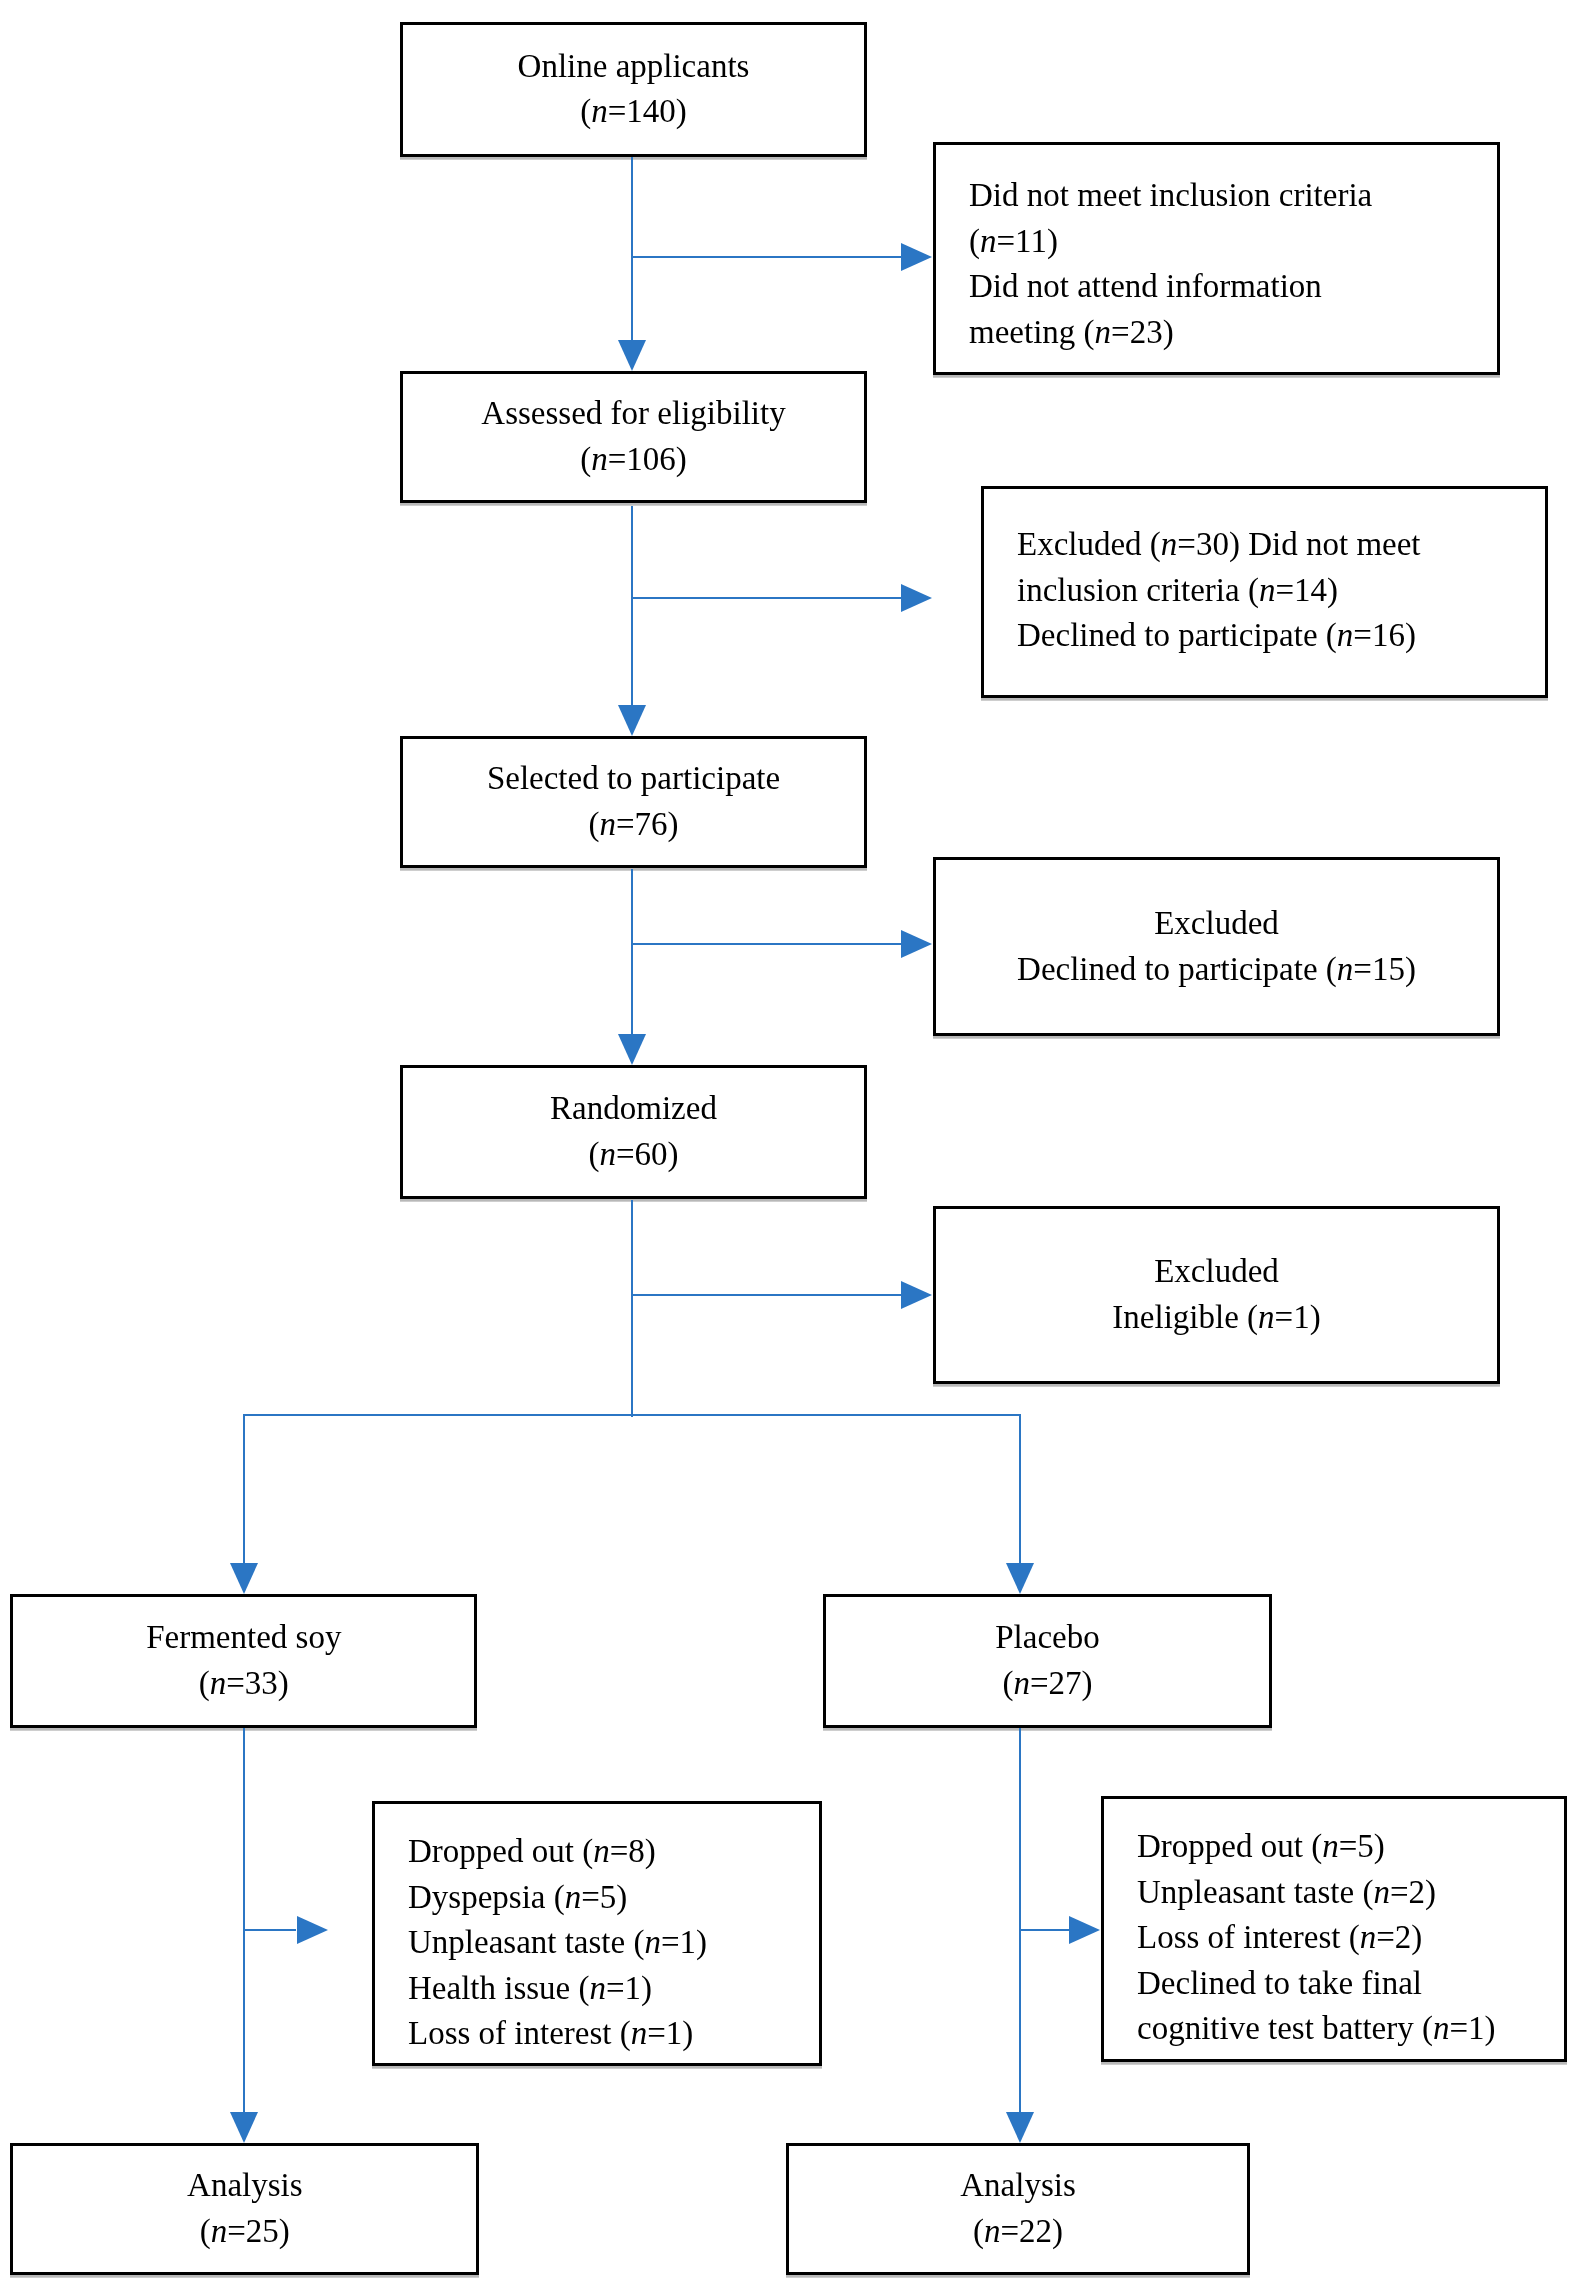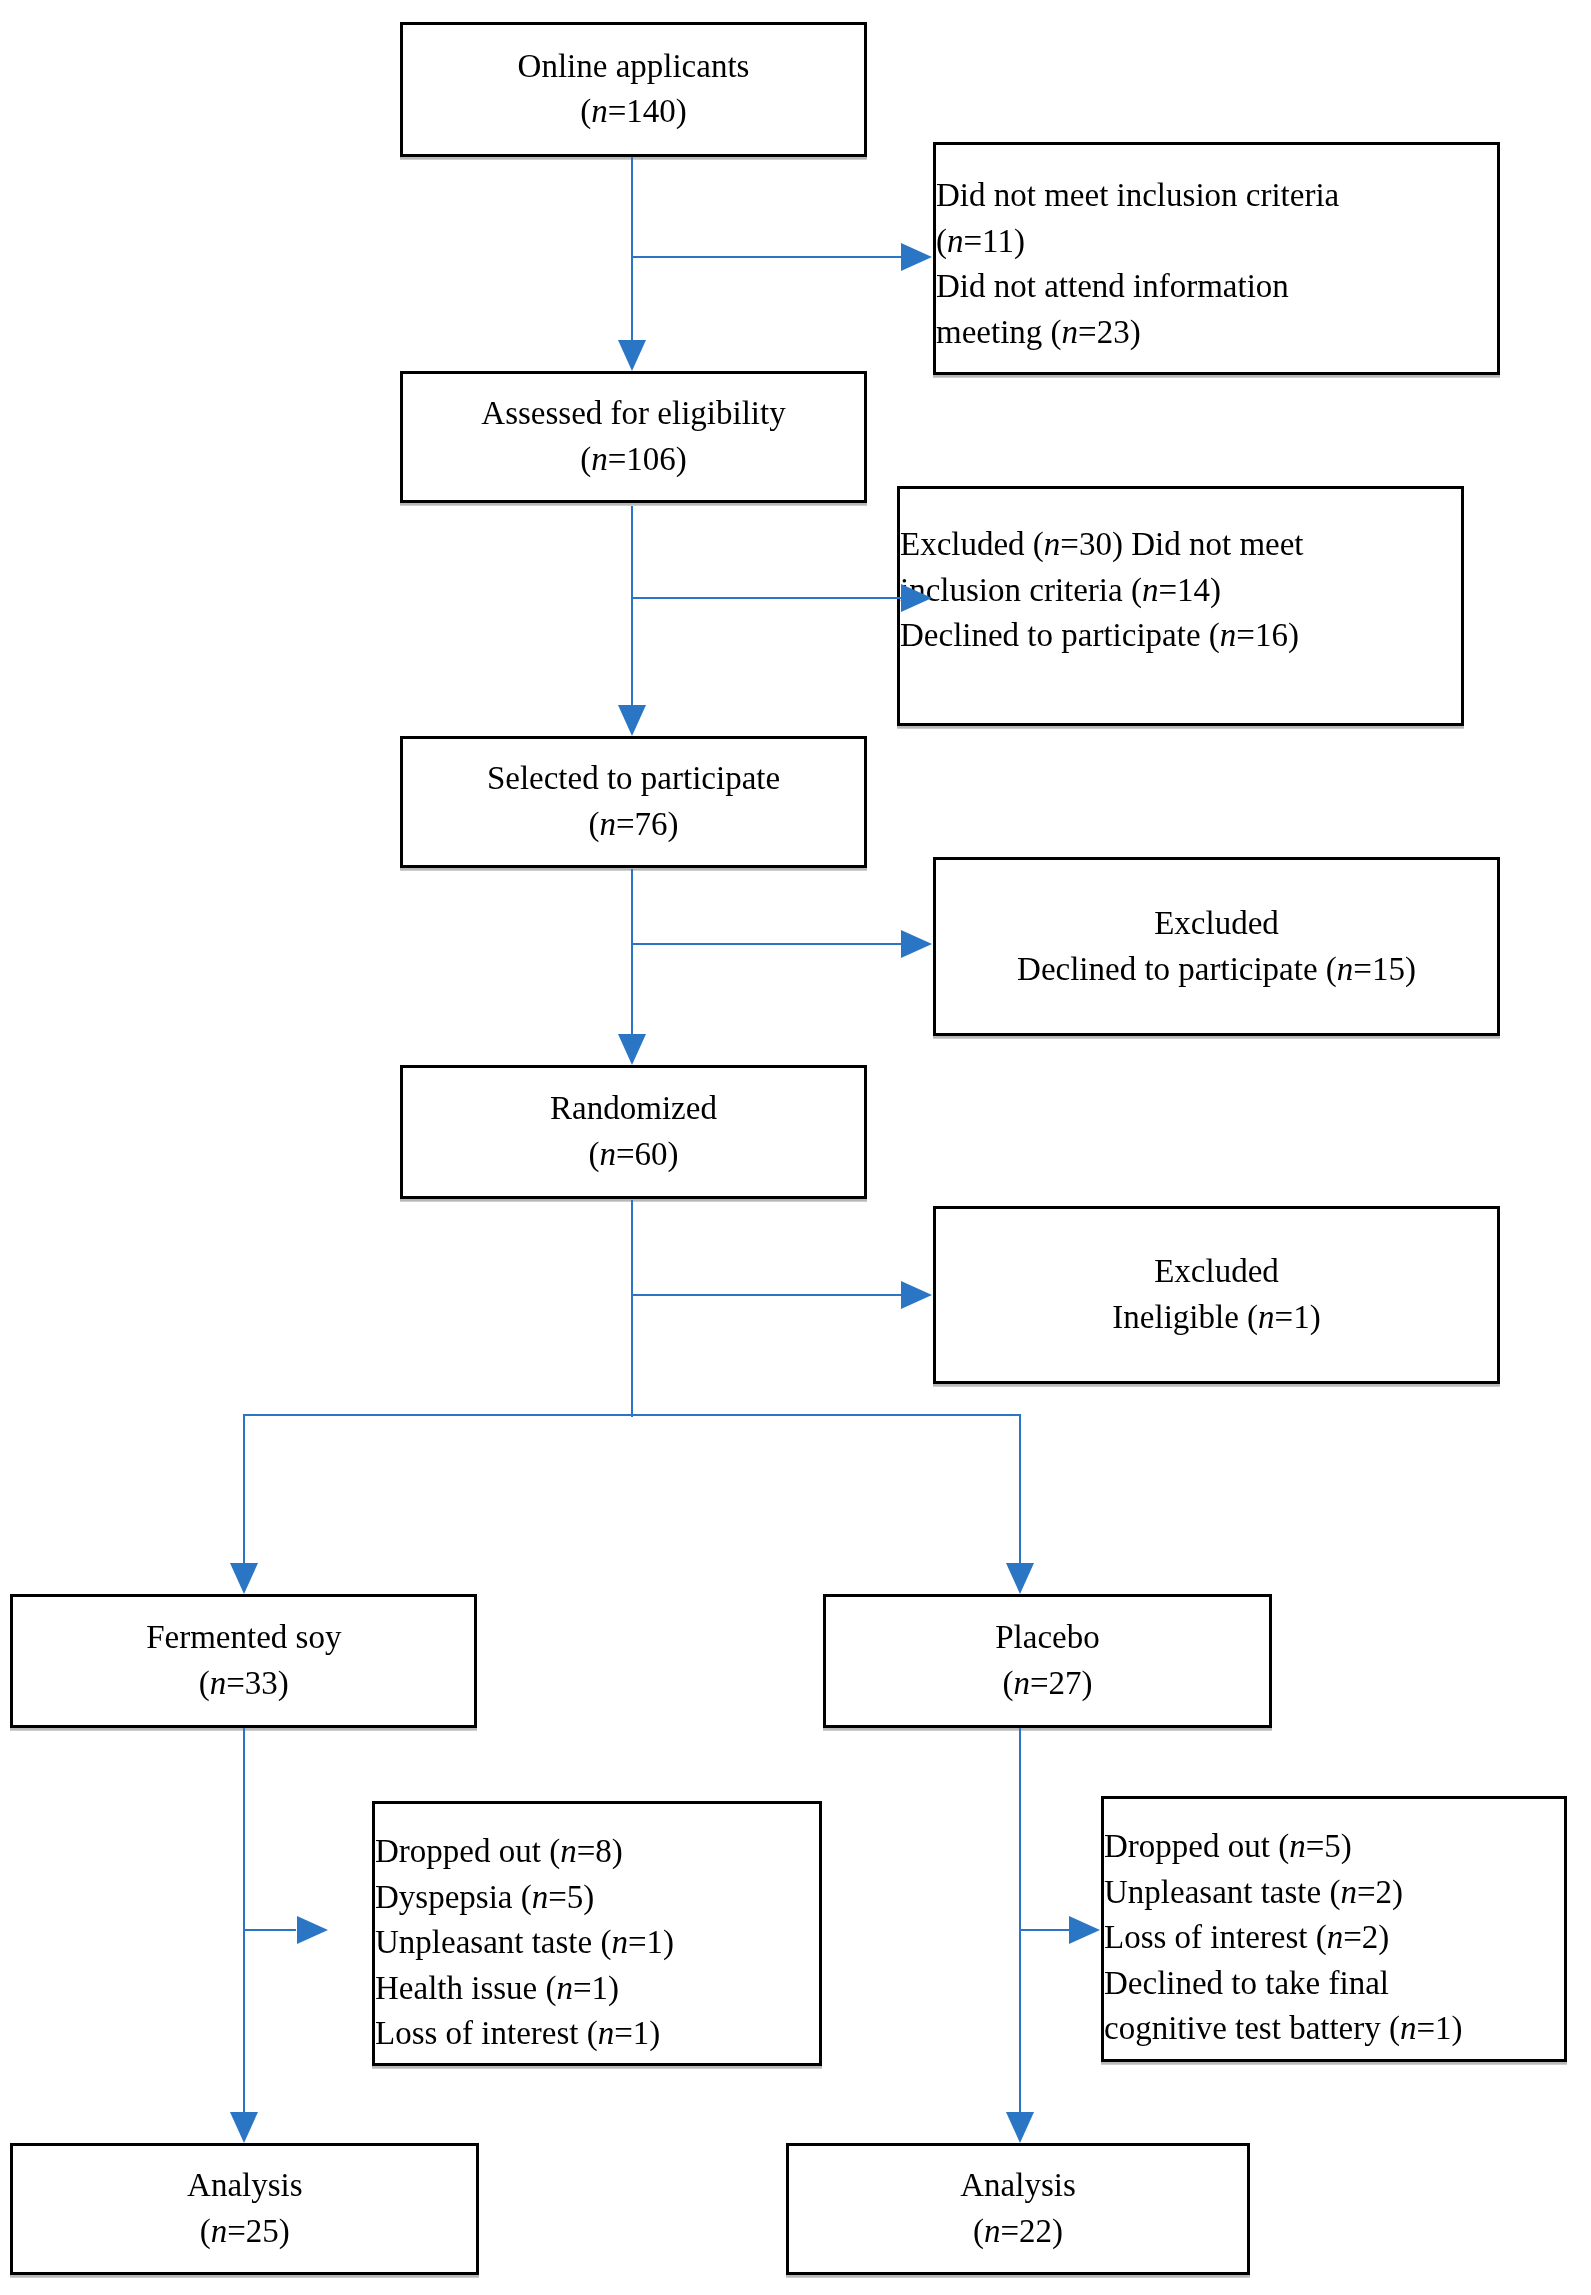--- a/index.html
+++ b/index.html
@@ -20,29 +20,29 @@
     display: flex;
     flex-direction: column;
     font-size: 33px;
     line-height: 1.38;
     color: #000000;
     box-shadow: 0 2.7px 0 rgba(0,0,0,0.28);
   }
   .v-center { justify-content: center; }
   .v-top    { justify-content: flex-start; }
   .t-center { text-align: center; }
-  .t-left   { text-align: left; padding-right: 9.7px; }
+  .t-left   { text-align: left; padding-left: 33px; padding-right: 9.7px; }
   .line { white-space: nowrap; }
   .line i { font-style: italic; }
 
   
   #b-online      { left: 400px;  top: 21.6px;   width: 467px;  height: 135px; }
   #b-notmeet     { left: 933px; top: 142px;  width: 567px; height: 233px; padding-top: 28px; }
   #b-assessed    { left: 400px;  top: 371px;  width: 467px;  height: 132px; }
-  #b-excluded30  { left: 897px; top: 486px;  width: 567px; height: 240px; padding-top: 33px; }
+  #b-excluded30  { left: 981px; top: 486px;  width: 567px; height: 212px; padding-top: 33px; }
   #b-selected    { left: 400px;  top: 736px; width: 467px;  height: 132px; }
   #b-excluded15  { left: 933px; top: 857px; width: 567px; height: 179px; }
   #b-randomized  { left: 400px;  top: 1065px; width: 467px;  height: 134px; }
   #b-ineligible  { left: 933px; top: 1206px; width: 567px; height: 178px; }
   #b-fermented   { left: 10.3px;   top: 1594px; width: 467px;  height: 134px; }
   #b-placebo     { left: 823px; top: 1594px; width: 449px;  height: 134px; }
   #b-dropleft    { left: 328px;  top: 1801px; width: 450px;  height: 265px; padding-top: 25px; margin-left: 44px; }
   #b-dropright   { left: 1101px; top: 1796px; width: 466px;  height: 266px; padding-top: 25px; }
   #b-analysisl   { left: 10.3px;   top: 2143px; width: 469px;  height: 132px; }
   #b-analysisr   { left: 786px; top: 2143px; width: 464px;  height: 132px; }

